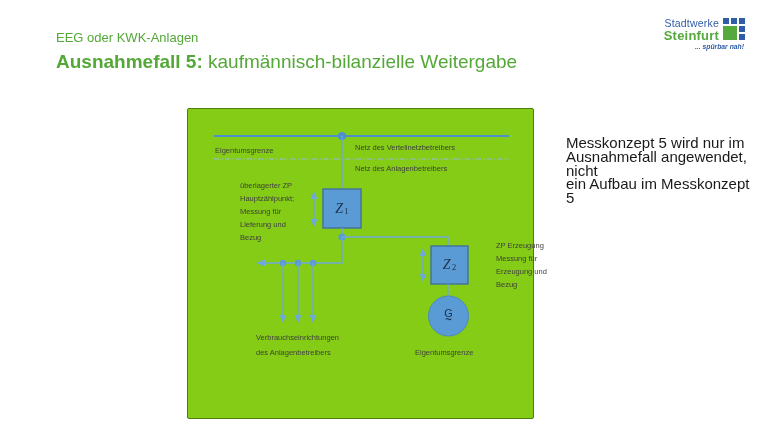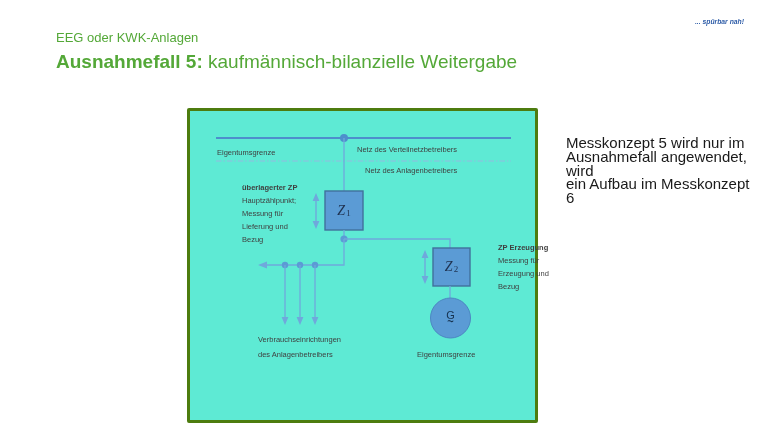--- a/index.html
+++ b/index.html
@@ -20,26 +20,26 @@
   .logo-l2{font-size:13px;line-height:13px;color:#55A93C;font-weight:700;letter-spacing:.2px;}
   .logo-mark{position:relative;width:23px;height:23px;margin-top:1px;}
   .logo-mark .sq{position:absolute;width:6px;height:6px;background:#2F5DA8;}
   .logo-mark .sq.p1{left:0;top:0;} .logo-mark .sq.p2{left:8px;top:0;} .logo-mark .sq.p3{left:16px;top:0;}
   .logo-mark .sq.p4{left:16px;top:8px;} .logo-mark .sq.p5{left:16px;top:16px;}
   .logo-mark .big{position:absolute;left:0;top:8px;width:14px;height:14px;background:#55A93C;}
   .logo-tagline{font-size:6.8px;color:#2F5DA8;font-style:italic;font-weight:700;text-align:right;margin-top:1px;padding-right:2px;}
   
   .figure{
     position:absolute;left:187px;top:108px;width:345px;height:309px;
-    border:3px solid #4d7c0f;border-radius:2px;background:#5eead4;
+    border:1px solid #4d7c0f;border-radius:2px;background:#84cc16;
   }
   .figure svg{position:absolute;left:0;top:0;}
   .dlabel{position:absolute;font-size:7.5px;line-height:9px;color:#3F3F3F;white-space:nowrap;}
   .dlabel .cap-line{display:block;line-height:13px;}
-  .cap-title{font-weight:700;line-height:13px;display:block;}
+  .cap-title{font-weight:400;line-height:13px;display:block;}
   .meter-sym{
     position:absolute;display:flex;align-items:center;justify-content:center;
     font-family:"Liberation Serif","DejaVu Serif",serif;font-style:italic;
     font-size:14px;color:#1F3250;
   }
   .meter-sym sub{font-size:9px;font-style:normal;margin-left:1px;transform:translateY(2px);}
   .gen-sym{
     position:absolute;display:flex;flex-direction:column;align-items:center;justify-content:center;
     color:#16324F;font-size:11px;font-weight:400;
   }
@@ -53,20 +53,34 @@
 <body>
 
 <div class="slide">
 
   <div class="title-block">
     <div class="title-l1">EEG oder KWK-Anlagen</div>
     <div class="title-l2"><span class="strong">Ausnahmefall 5:</span><span> kaufmännisch-bilanzielle Weitergabe</span></div>
   </div>
 
   <div class="logo">
+    <div class="logo-row">
+      <div class="logo-names">
+        <div class="logo-l1">Stadtwerke</div>
+        <div class="logo-l2">Steinfurt</div>
+      </div>
+      <div class="logo-mark">
+        <div class="sq p1"></div>
+          <div class="sq p2"></div>
+          <div class="sq p3"></div>
+        <div class="big"></div>
+        <div class="sq p4"></div>
+          <div class="sq p5"></div>
+      </div>
+    </div>
     <div class="logo-tagline">... spürbar nah!</div>
   </div>
 
   <div class="figure">
     <svg width="345" height="309" viewBox="0 0 345 309">
 
       <g>
         <line x1="26" y1="27" x2="321" y2="27" stroke="#4D8FCC" stroke-width="2.2"></line>
         <circle cx="154" cy="27" r="4" fill="#4D8FCC"></circle>
       </g>
@@ -109,21 +123,21 @@
         <polygon points="110,214 106.6,206 113.4,206" fill="#6FA8DC"></polygon>
         <polygon points="125,214 121.6,206 128.4,206" fill="#6FA8DC"></polygon>
       </g>
 
       <line x1="260" y1="175" x2="260" y2="187" stroke="#6FA8DC" stroke-width="1.3"></line>
       <circle cx="260.5" cy="207" r="20" fill="#5B9BD5" stroke="#4C88C2" stroke-width="1"></circle>
     </svg>
 
     <div class="dlabel" style="left:27px;top:37px;">Eigentumsgrenze</div>
     <div class="dlabel" style="left:167px;top:34px;">Netz des Verteilnetzbetreibers</div>
-    <div class="dlabel" style="left:167px;top:55px;margin-left:8px;">Netz des Anlagenbetreibers</div>
+    <div class="dlabel" style="left:167px;top:55px;">Netz des Anlagenbetreibers</div>
 
     <div class="dlabel" style="left:52px;top:70px;">
       <span class="cap-title">überlagerter ZP</span>
       <span class="cap-line">Hauptzählpunkt;</span>
       <span class="cap-line">Messung für</span>
       <span class="cap-line">Lieferung und</span>
       <span class="cap-line">Bezug</span>
     </div>
 
     <div class="meter-sym" style="left:135px;top:80px;width:38px;height:39px;">
@@ -151,17 +165,17 @@
     <div class="dlabel" style="left:68px;top:221px;">
       <span class="cap-line" style="line-height:15px;">Verbrauchseinrichtungen</span>
       <span class="cap-line" style="line-height:15px;">des Anlagenbetreibers</span>
     </div>
 
     <div class="dlabel" style="left:227px;top:239px;">Eigentumsgrenze</div>
   </div>
 
   <div class="note">
     <div class="note-line">Messkonzept 5 wird nur im</div>
-    <div class="note-line">Ausnahmefall angewendet, wird</div>
-    <div class="note-line">ein Aufbau im Messkonzept 6</div>
+    <div class="note-line">Ausnahmefall angewendet, nicht</div>
+    <div class="note-line">ein Aufbau im Messkonzept 5</div>
   </div>
 
 </div>
 
 </body></html>

